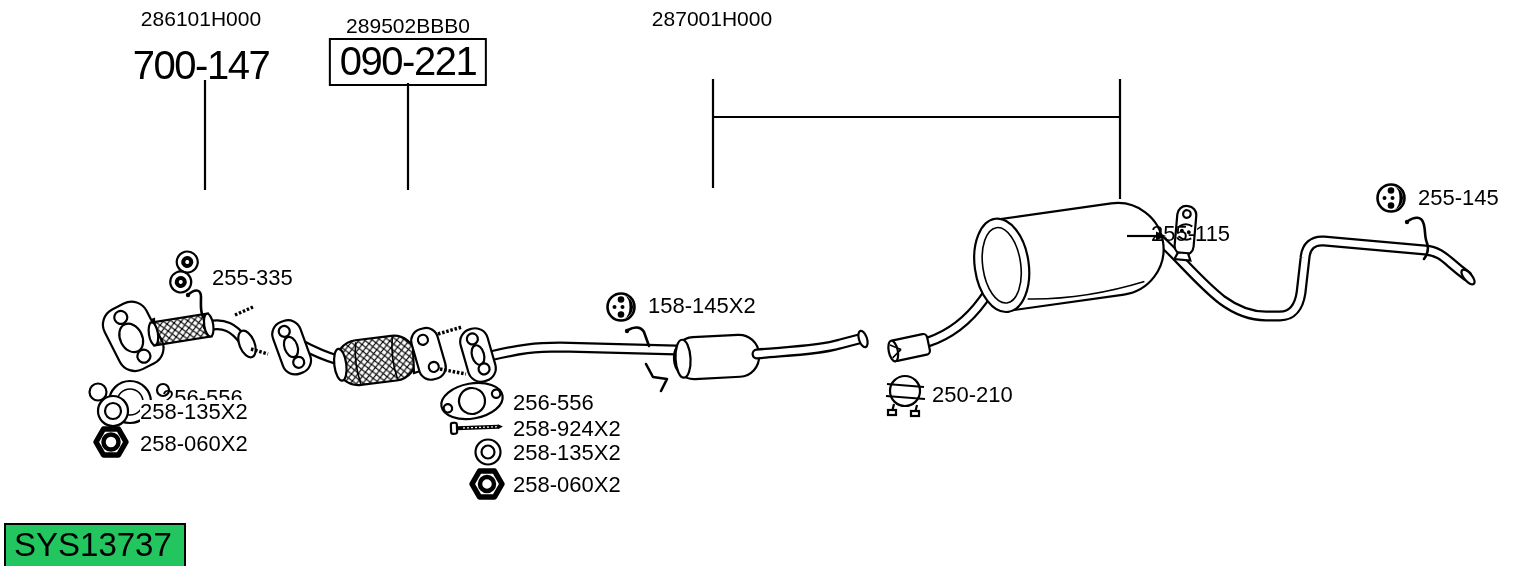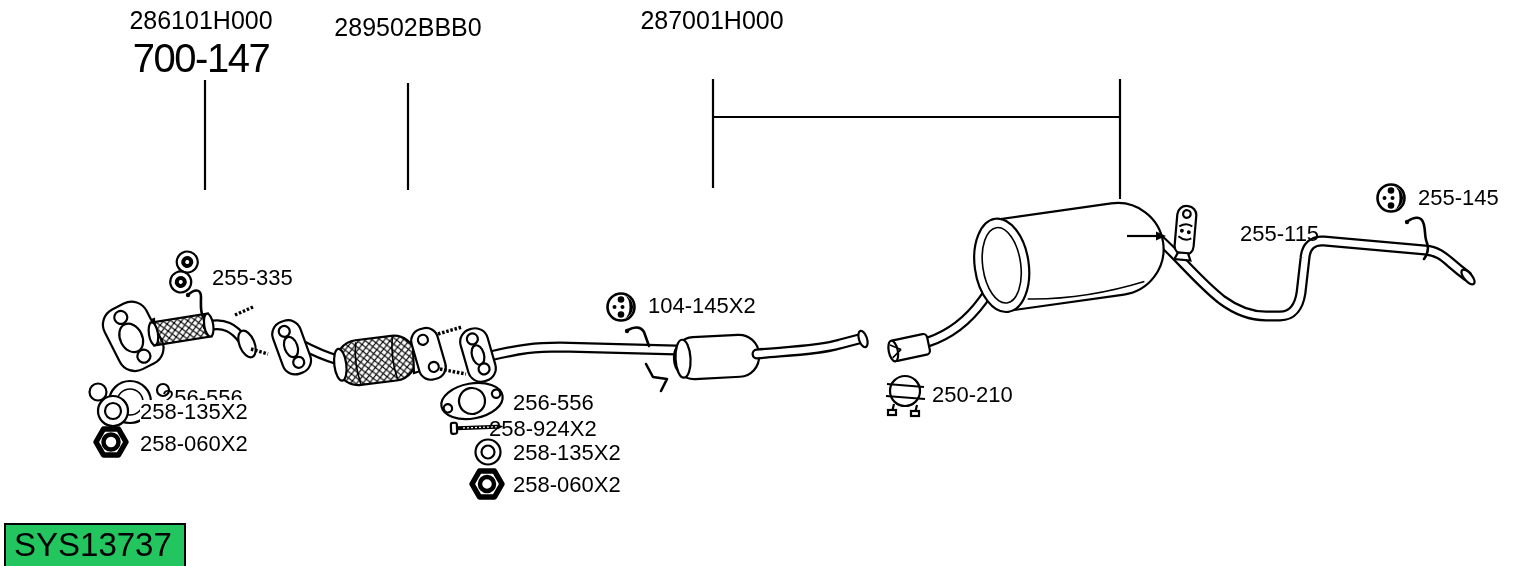--- a/index.html
+++ b/index.html
@@ -1,21 +1,21 @@
 <!DOCTYPE html>
 <html><head>
 <meta charset="utf-8">
 <style>
   html,body{margin:0;padding:0;background:#fff;}
   .stage{position:relative;width:1530px;height:566px;background:#ffffff;overflow:hidden;
          font-family:"Liberation Sans","DejaVu Sans",sans-serif;color:#000;}
   .stage svg{position:absolute;left:0;top:0;z-index:1;}
   .col{position:absolute;z-index:2;transform:translateX(-50%);text-align:center;white-space:nowrap;}
-  .oem{font-size:25px;line-height:1.1;}
-  .part{font-size:40px;letter-spacing:-1.5px;line-height:1.05;margin-top:2px;}
+  .oem{font-size:21px;line-height:1.1;}
+  .part{font-size:40px;letter-spacing:-1.5px;line-height:1.05;margin-top:14px;}
   .part-box{display:inline-block;border:2px solid #000;padding:0 9px 2px 9px;margin-top:1px;}
   .lbl{position:absolute;z-index:2;font-size:22px;line-height:1.05;white-space:nowrap;}
   .occl{background:#fff;z-index:3;padding-right:4px;}
   .sysbox{position:absolute;left:4px;top:523px;border:2px solid #000;padding:3px 12px 5px 8px;
           font-size:33px;line-height:1.05;z-index:2;background:#22c55e;}
   
   .po{fill:none;stroke:#000;stroke-width:11;stroke-linecap:round;stroke-linejoin:round;}
   .pi{fill:none;stroke:#fff;stroke-width:6.5;stroke-linecap:round;stroke-linejoin:round;}
   .ln{fill:none;stroke:#000;stroke-width:2.2;}
   .wf{fill:#fff;stroke:#000;stroke-width:2.2;}
@@ -206,37 +206,38 @@
       <circle class="nutring" cx="487" cy="484" r="7"></circle>
     </g>
   </svg>
 
   <div class="col" style="left:201px;top:7px">
     <div class="oem">286101H000</div>
     <div class="part">700-147</div>
   </div>
   <div class="col" style="left:408px;top:14px">
     <div class="oem">289502BBB0</div>
+    <div class="part part-box">090-221</div>
   </div>
   <div class="col" style="left:712px;top:7px">
     <div class="oem">287001H000</div>
   </div>
 
   <div class="lbl" style="left:212px;top:266px">255-335</div>
-  <div class="lbl" style="left:648px;top:294px">104-145X2</div>
-  <div class="lbl" style="left:1240px;top:222px">255-115</div>
+  <div class="lbl" style="left:648px;top:294px">158-145X2</div>
+  <div class="lbl" style="left:1151px;top:222px">255-115</div>
   <div class="lbl" style="left:1418px;top:186px">255-145</div>
   <div class="lbl" style="left:932px;top:383px">250-210</div>
 
   <div class="lbl" style="left:162px;top:386px">256-556</div>
   <div class="lbl occl" style="left:140px;top:400px">258-135X2</div>
   <div class="lbl occl" style="left:140px;top:432px">258-060X2</div>
 
   <div class="lbl" style="left:513px;top:391px">256-556</div>
-  <div class="lbl" style="left:489px;top:417px">258-924X2</div>
+  <div class="lbl" style="left:513px;top:417px">258-924X2</div>
   <div class="lbl" style="left:513px;top:441px">258-135X2</div>
   <div class="lbl" style="left:513px;top:473px">258-060X2</div>
 
   <div class="sysbox">
     <span>SYS13737</span>
   </div>
 
 </div>
 
 </body></html>

